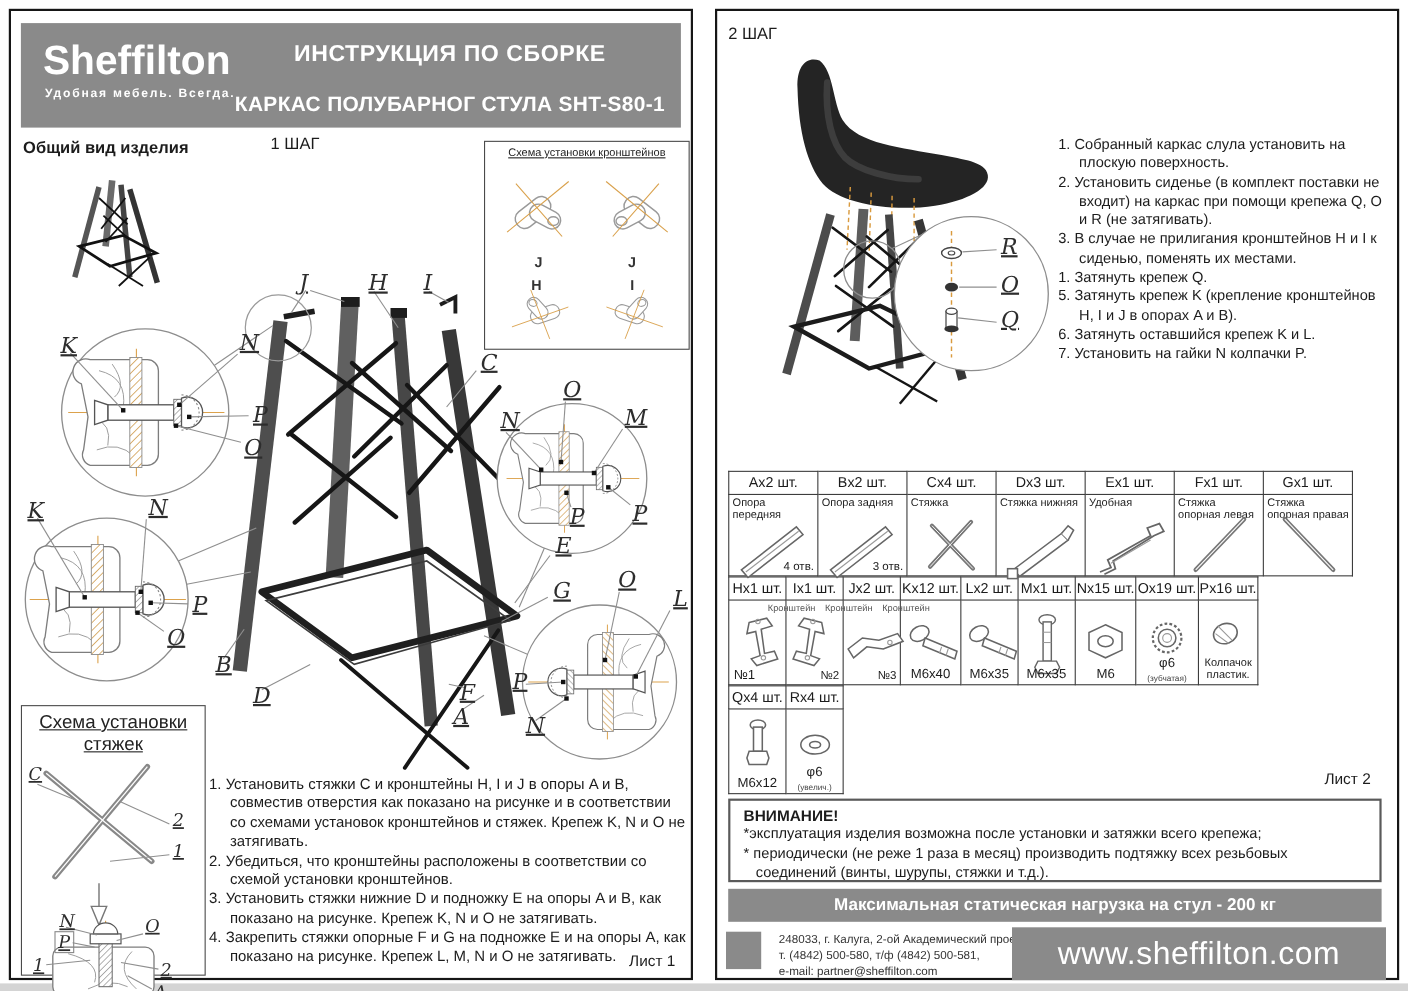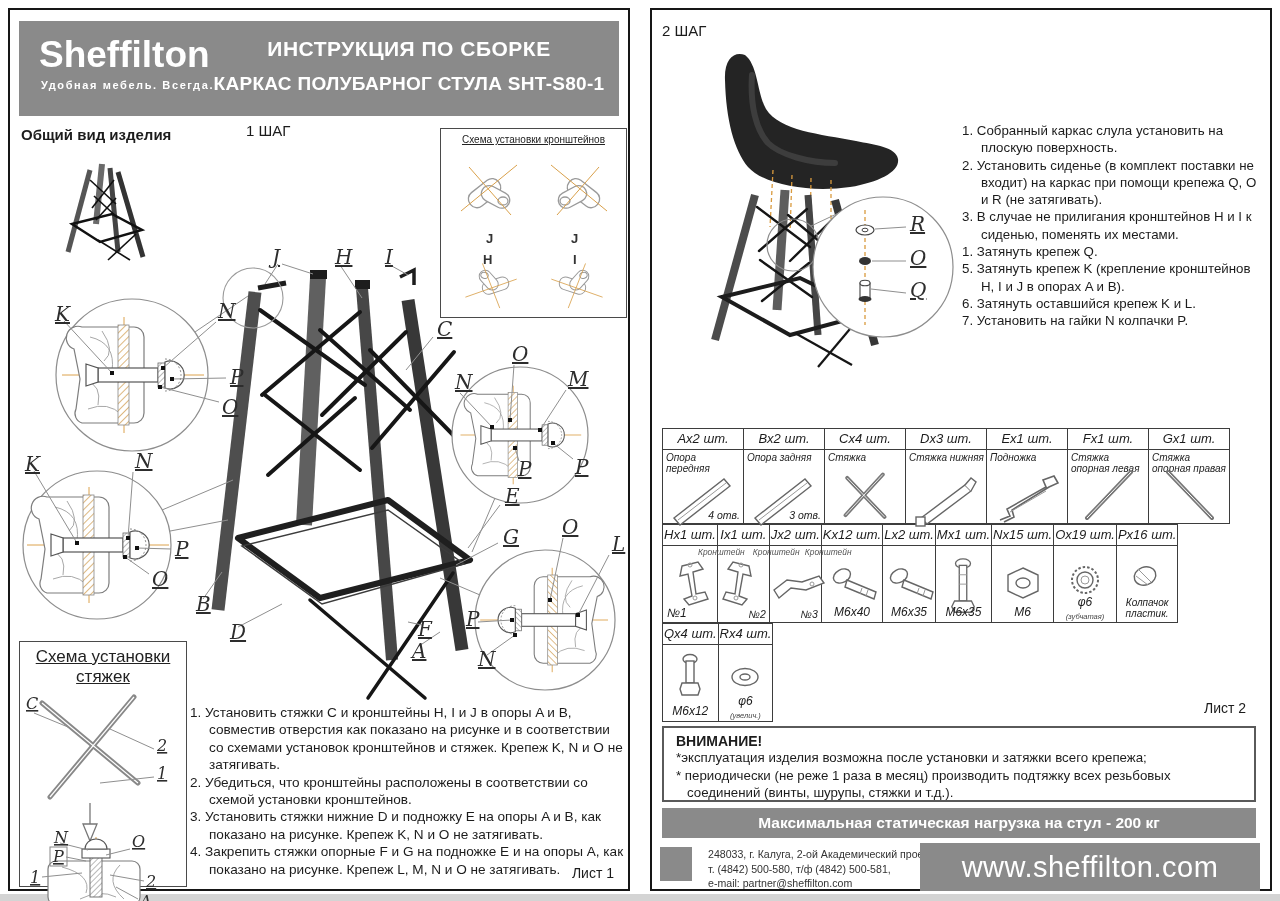--- a/index.html
+++ b/index.html
@@ -8,21 +8,21 @@
   #page1 { left:8px; }
   #page2 { left:650px; }
   .bottom-strip { position:absolute; left:0; top:894px; width:1280px; height:7px; background:#d4d4d4; }
 
   
   .hdr { position:absolute; left:9px; top:11px; width:600px; height:95px; background:#8a8a8a; }
   .logo-name { position:absolute; left:20px; top:13px; color:#fff; font-weight:bold; font-size:37px; letter-spacing:0px; }
   .logo-tag { position:absolute; left:22px; top:58px; color:#fff; font-size:11px; font-weight:bold; letter-spacing:1.6px; }
   .hdr-titles { position:absolute; left:185px; top:0; width:410px; height:95px; text-align:center; color:#fff; }
   .hdr-t1 { margin-top:16px; font-size:21px; font-weight:bold; letter-spacing:0.5px; }
-  .hdr-t2 { margin-top:12px; font-size:19px; font-weight:bold; letter-spacing:0.3px;text-align:center; }
+  .hdr-t2 { margin-top:24px; font-size:19px; font-weight:bold; letter-spacing:0.3px;text-align:center; }
 
   .overview-title { position:absolute; left:11px; top:116px; font-size:15px; font-weight:bold; }
   .step-label { position:absolute; font-size:15px; }
   #step1 { left:236px; top:112px; }
   #step2 { left:10px; top:12px; }
 
   .scheme-box { position:absolute; border:1.5px solid #4a4a4a; background:#fff; z-index:3; }
   #bracket-box { left:430px; top:118px; width:187px; height:190px; }
   #tie-box { left:9px; top:631px; width:168px; height:246px; }
   .scheme-title { text-align:center; font-size:10px; margin-top:5px; text-decoration:underline; color:#222; }
@@ -33,21 +33,21 @@
   #instr2 { left:310px; top:112px; width:302px; font-size:13.3px; line-height:1.3; }
   .instr-item { padding-left:19px; text-indent:-19px; }
 
   .sheet-label { position:absolute; font-size:14px; z-index:4; }
   #sheet1 { right:14px; bottom:8px; }
   #sheet2 { left:552px; top:690px; }
 
   
   .parts-wrap { position:absolute; left:10px; top:418px; }
   table.parts { border-collapse:collapse; }
-  table.parts td { border:1.2px solid #3d3d3d; vertical-align:top; padding:0;font-style:italic; }
+  table.parts td { border:1.2px solid #3d3d3d; vertical-align:top; padding:0; }
   .pcode { font-size:13px; text-align:center; padding:2px 1px 3px; white-space:nowrap; }
   .pbody { position:relative; height:73px; }
   .r2 .pbody, .r3 .pbody { height:76px; }
   .r1 td { width:81px; }
   .r2 td, .r3 td { width:52px; }
   .pname { position:absolute; left:3px; top:2px; right:2px; font-size:10px; line-height:1.12; color:#222; }
   .r2 .pname { font-size:8.4px; color:#555;padding-left:32px; }
   .pnote { position:absolute; right:3px; bottom:2px; font-size:10.5px; }
   .pnote-c { position:absolute; left:0; right:0; bottom:3px; text-align:center; font-size:12px; }
   .pnote-l { position:absolute; left:4px; bottom:2px; font-size:12px; }
@@ -564,21 +564,21 @@
         <td>
               <div class="pbody">
                 <div class="pname">Стяжка нижняя</div>
                 <div class="picon"><svg width="70" height="56">
                     <use href="#i-lowtie"></use>
                   </svg></div>
               </div>
             </td>
         <td>
               <div class="pbody">
-                <div class="pname">Подножка</div>
+                <div class="pname">Удобная</div>
                 <div class="picon"><svg width="70" height="56">
                     <use href="#i-foot"></use>
                   </svg></div>
               </div>
             </td>
         <td>
               <div class="pbody">
                 <div class="pname">Стяжка опорная левая</div>
                 <div class="picon"><svg width="70" height="50" viewBox="0 6 70 50">
                     <use href="#i-tiel"></use>

